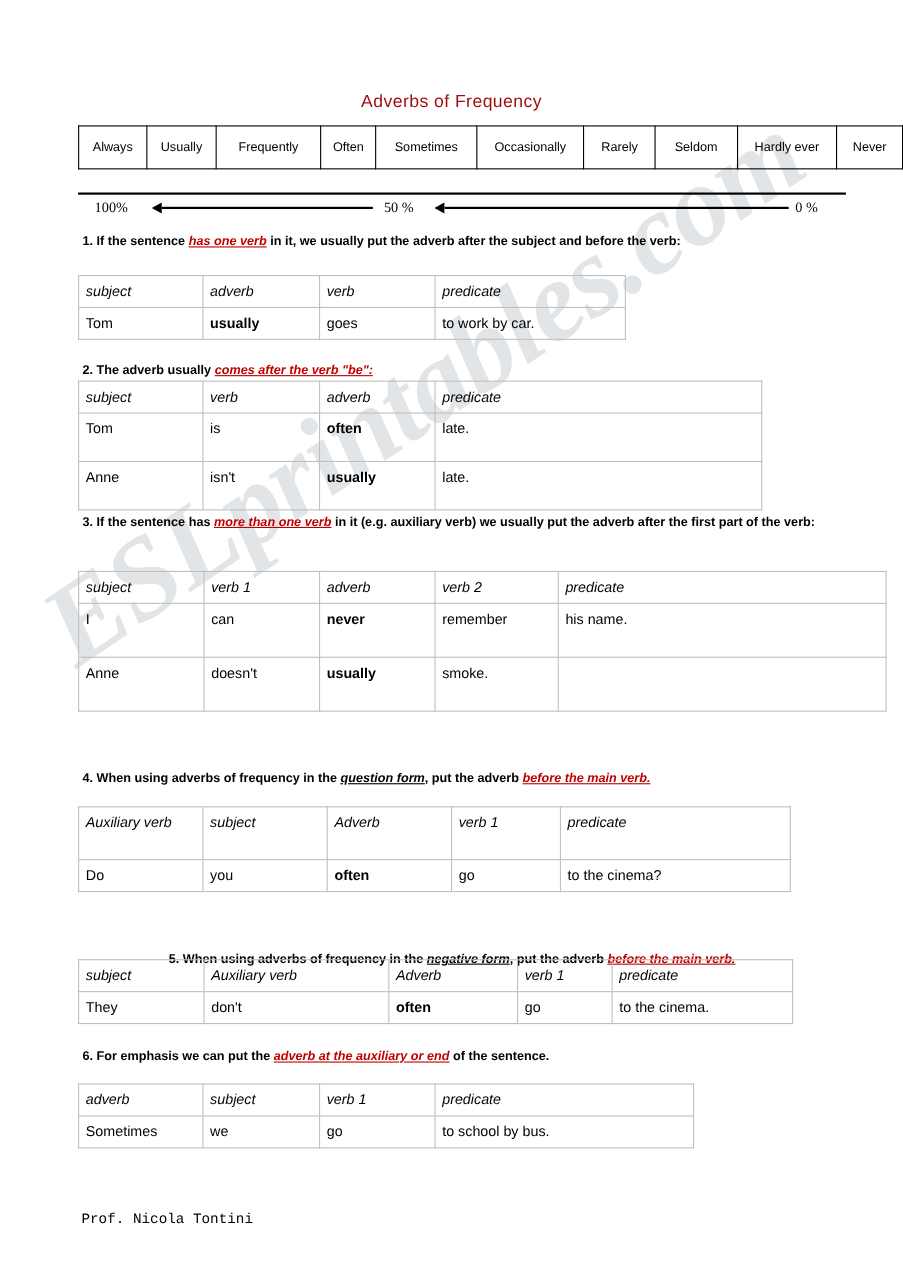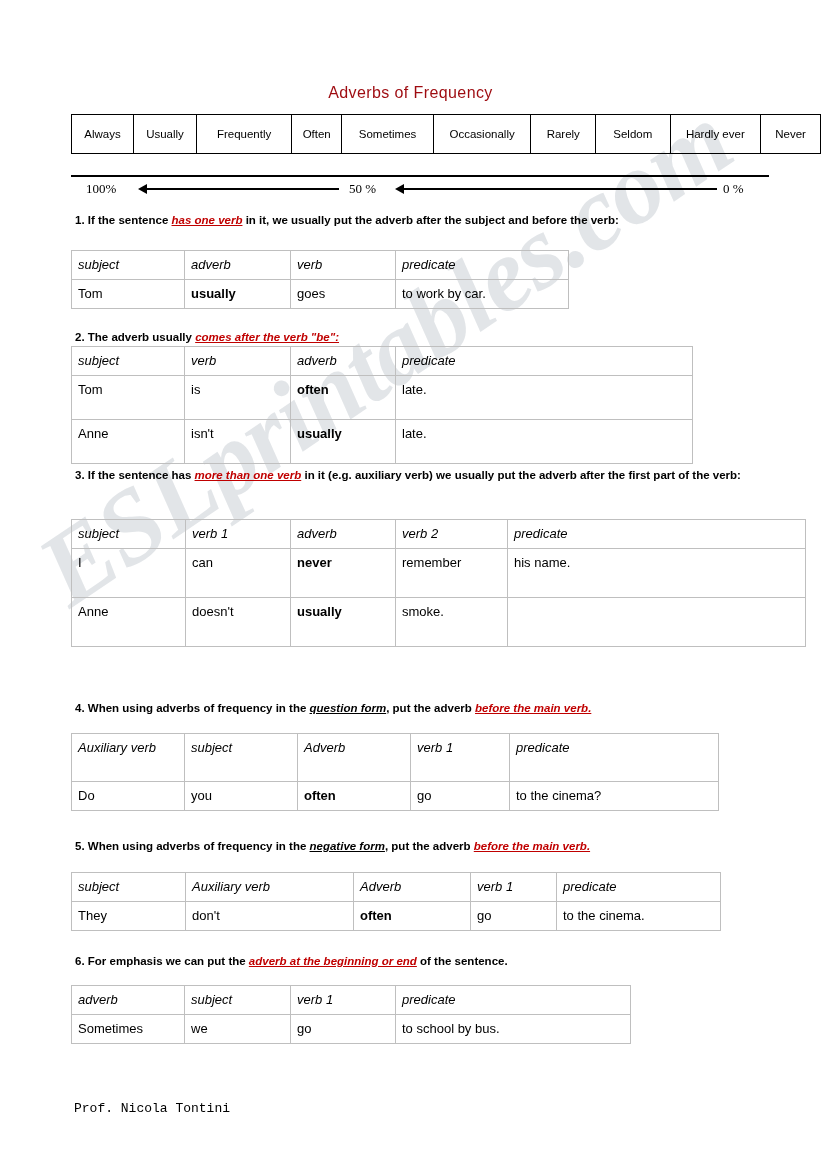--- a/index.html
+++ b/index.html
@@ -319,21 +319,21 @@
     <tr>
       <td>Do</td>
       <td>you</td>
       <td class="bold">often</td>
       <td>go</td>
       <td>to the cinema?</td>
     </tr>
   </tbody>
     </table>
 
-  <div class="rule-text" style="left:75px; top:838px; width:672px;">
+  <div class="rule-text" style="left:75px; top:864px; width:672px;text-align:center;">
     <span>5.</span><span> When using adverbs of frequency in the </span><span class="ul">negative form</span><span>, put the adverb </span><span class="hl">before the main verb.</span>
   </div>
 
   <table class="gt" style="left:71px; top:872px; width:584px;">
     <tbody>
         <tr class="hdr">
       <td style="width:101px">subject</td>
       <td style="width:155px">Auxiliary verb</td>
       <td style="width:104px">Adverb</td>
       <td style="width:73px">verb 1</td>
@@ -343,21 +343,21 @@
       <td>They</td>
       <td>don't</td>
       <td class="bold">often</td>
       <td>go</td>
       <td>to the cinema.</td>
     </tr>
   </tbody>
     </table>
 
   <div class="rule-text" style="left:75px; top:953px; width:672px;">
-    <span>6.</span><span> For emphasis we can put the </span><span class="hl">adverb at the beginning or end</span><span> of the sentence.</span>
+    <span>6.</span><span> For emphasis we can put the </span><span class="hl">adverb at the auxiliary or end</span><span> of the sentence.</span>
   </div>
 
   <table class="gt" style="left:71px; top:985px; width:509px;">
     <tbody>
         <tr class="hdr">
       <td style="width:100px">adverb</td>
       <td style="width:93px">subject</td>
       <td style="width:92px">verb 1</td>
       <td style="width:222px">predicate</td>
     </tr>

